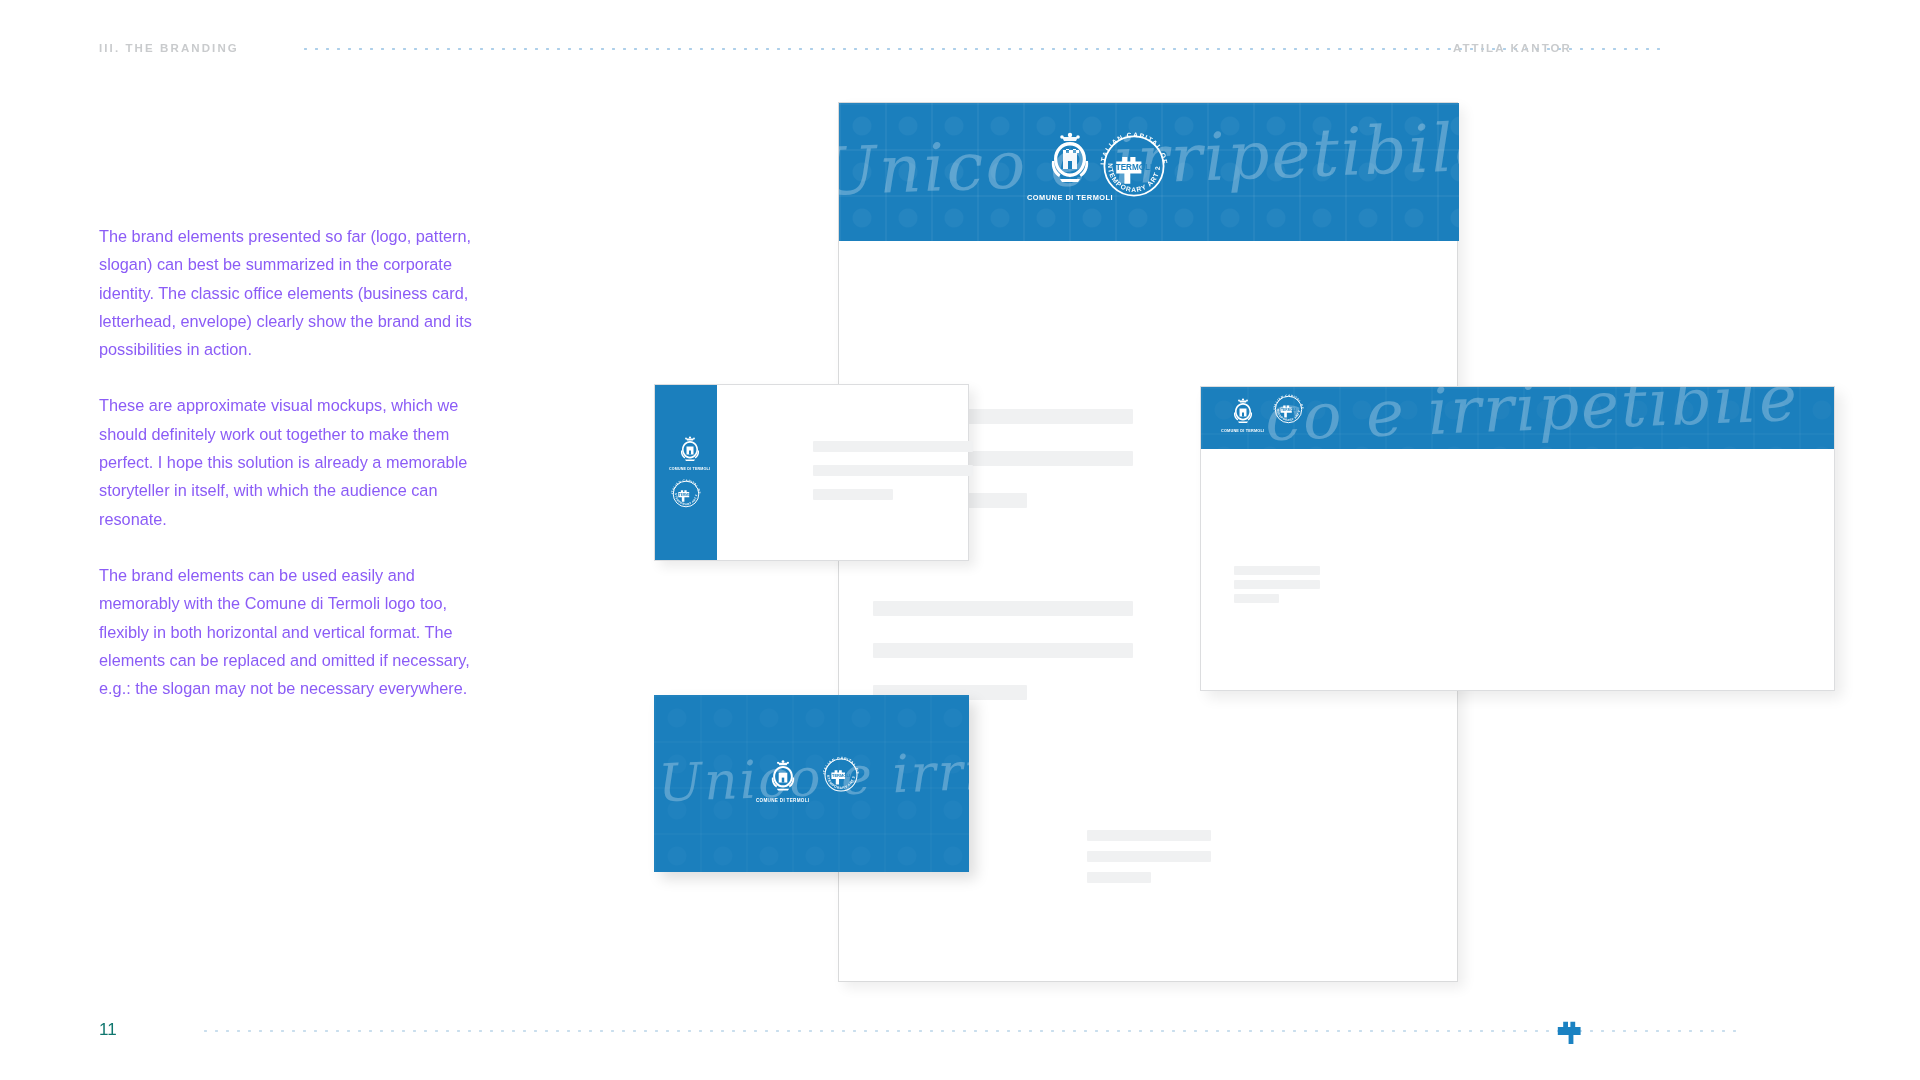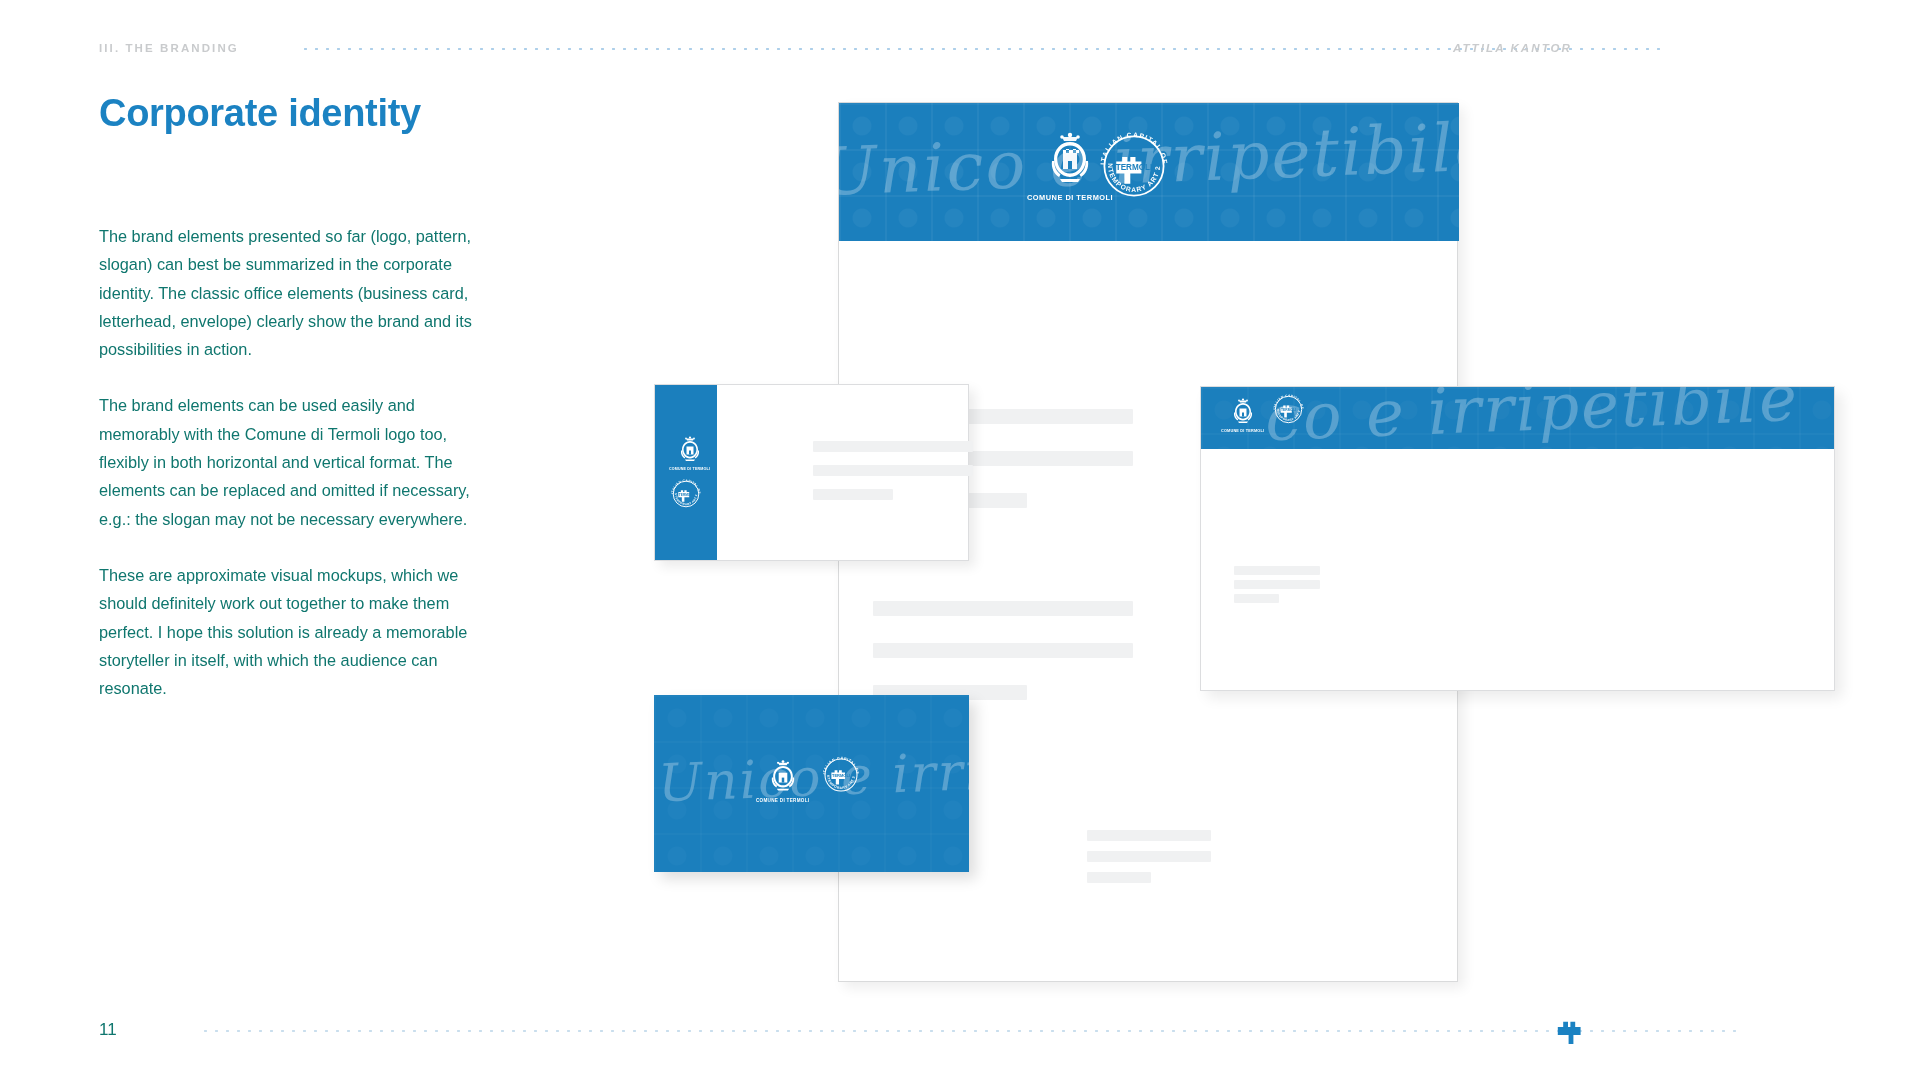--- a/index.html
+++ b/index.html
@@ -14,38 +14,37 @@
   
   .hdr-left {
     position: absolute; left: 99px; top: 42px;
     font-size: 11.5px; font-weight: 700; letter-spacing: 2.1px;
     color: #c9cbcd;
   }
   .hdr-right {
     position: absolute; right: 92px; top: 42px;
     font-size: 11.5px; font-weight: 700; letter-spacing: 2.1px;
     color: #c9cbcd;
-    font-style: italic;
   }
   .hdr-dots {
     position: absolute; left: 300px; top: 47px; width: 1360px; height: 4px;
     background-image: radial-gradient(circle, #9ec6e6 1.1px, rgba(255,255,255,0) 1.3px);
     background-size: 11px 4px; background-repeat: repeat-x;
     opacity: .85;
   }
 
   
   .page-title {
     position: absolute; left: 99px; top: 92px;
     font-size: 38px; font-weight: 700; color: #1b82c2;
     letter-spacing: -0.3px;
   }
   .body-copy {
     position: absolute; left: 99px; top: 222px; width: 400px;
-    font-size: 16.3px; line-height: 28.3px; color: #0f766e;
+    font-size: 16.3px; line-height: 28.3px; color: #8b5cf6;
   }
   .body-copy p { margin-bottom: 28px; }
   .body-copy p:last-child { margin-bottom: 0; }
 
   
   .page-num {
     position: absolute; left: 99px; bottom: 40px;
     font-size: 17px; color: #0f766e; font-weight: 400;
   }
   .foot-dots {
@@ -133,26 +132,25 @@
 </style>
 </head>
 <body>
 
 <div class="slide">
 
   <div class="hdr-left">III. THE BRANDING</div>
   <div class="hdr-dots"></div>
   <div class="hdr-right">ATTILA KANTOR</div>
 
-  <h1 class="page-title">Corporate identity</h1>
 
   <div class="body-copy">
     <p>The brand elements presented so far (logo, pattern, slogan) can best be summarized in the corporate identity. The classic office elements (business card, letterhead, envelope) clearly show the brand and its possibilities in action.</p>
+    <p>These are approximate visual mockups, which we should definitely work out together to make them perfect. I hope this solution is already a memorable storyteller in itself, with which the audience can resonate.</p>
     <p>The brand elements can be used easily and memorably with the Comune di Termoli logo too, flexibly in both horizontal and vertical format. The elements can be replaced and omitted if necessary, e.g.: the slogan may not be necessary everywhere.</p>
-    <p>These are approximate visual mockups, which we should definitely work out together to make them perfect. I hope this solution is already a memorable storyteller in itself, with which the audience can resonate.</p>
   </div>
 
   <div class="stage">
 
     <div class="letterhead">
       <div class="lh-band">
         <div class="castle-pattern"></div>
         <div class="script" style="left:-18px; top:18px; font-size:66px;">Unico e irripetibile</div>
 
         <div class="logo-col" style="left:188px; top:28px;">

